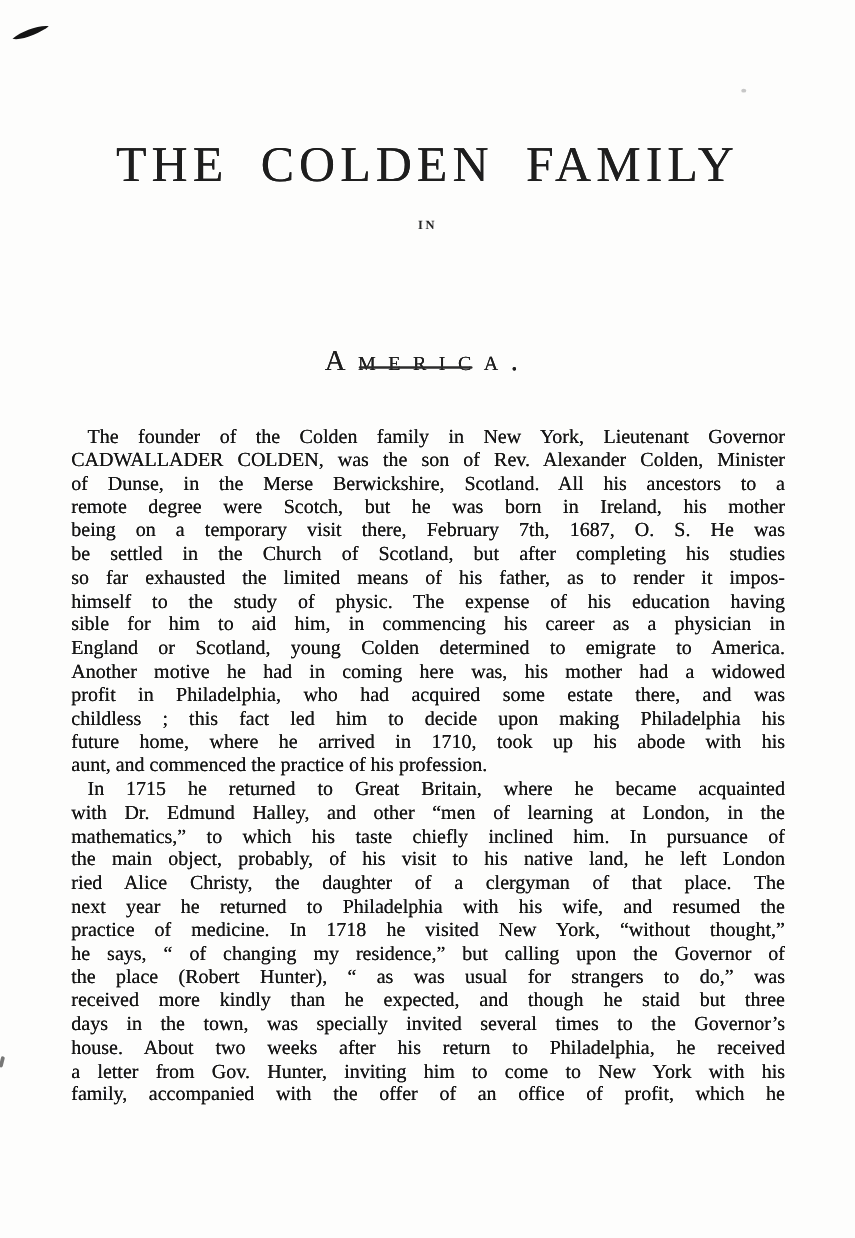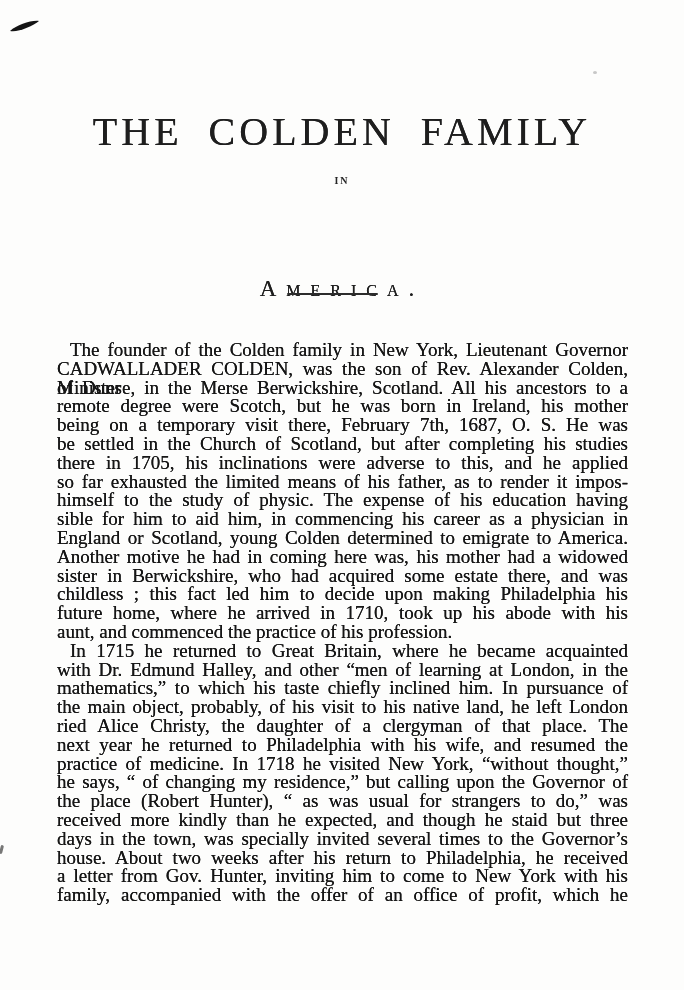--- a/index.html
+++ b/index.html
@@ -51,21 +51,21 @@
   }
   .rule {
     position: absolute; top: 293px; left: 287px;
     width: 91px; height: 2px;
     background: #2c2c2c; border-radius: 1px;
   }
 
   
   .body-text {
     position: absolute; left: 57px; top: 341px; width: 571px;
-    font-size: 19px;
+    font-size: 16px;
     color: #161616;
     text-shadow: 0 0 .35px currentColor;
   }
   .line {
     height: 18.8px; line-height: 18.8px;
     text-align: justify;
     text-align-last: justify;
   }
   .line.indent { text-indent: 13px; }
   .line.no-justify { text-align-last: left; }
@@ -87,27 +87,26 @@
 </header>
 
 <main class="body-text">
     <div>
       <div class="line indent">The founder of the Colden family in New York, Lieutenant Governor</div>
       <div class="line">CADWALLADER COLDEN, was the son of Rev. Alexander Colden, Minister</div>
       <div class="line">of Dunse, in the Merse Berwickshire, Scotland.  All his ancestors to a</div>
       <div class="line">remote degree were Scotch, but he was born in Ireland, his mother</div>
       <div class="line">being on a temporary visit there, February 7th, 1687, O. S.  He was</div>
       <div class="line">be settled in the Church of Scotland, but after completing his studies</div>
-      <div class="line">there in 1705, his inclinations were adverse to this, and he applied</div>
       <div class="line">so far exhausted the limited means of his father, as to render it impos-</div>
       <div class="line">himself to the study of physic.  The expense of his education having</div>
       <div class="line">sible for him to aid him, in commencing his career as a physician in</div>
       <div class="line">England or Scotland, young Colden determined to emigrate to America.</div>
       <div class="line">Another motive he had in coming here was, his mother had a widowed</div>
-      <div class="line">sister in Berwickshire, who had acquired some estate there, and was</div>
+      <div class="line">profit in Philadelphia, who had acquired some estate there, and was</div>
       <div class="line">childless ; this fact led him to decide upon making Philadelphia his</div>
       <div class="line">future home, where he arrived in 1710, took up his abode with his</div>
       <div class="line no-justify">aunt, and commenced the practice of his profession.</div>
     </div>
     <div>
       <div class="line indent">In 1715 he returned to Great Britain, where he became acquainted</div>
       <div class="line">with Dr. Edmund Halley, and other “men of learning at London, in the</div>
       <div class="line">mathematics,” to which his taste chiefly inclined him.  In pursuance of</div>
       <div class="line">the main object, probably, of his visit to his native land, he left London</div>
       <div class="line">ried Alice Christy, the daughter of a clergyman of that place.  The</div>

